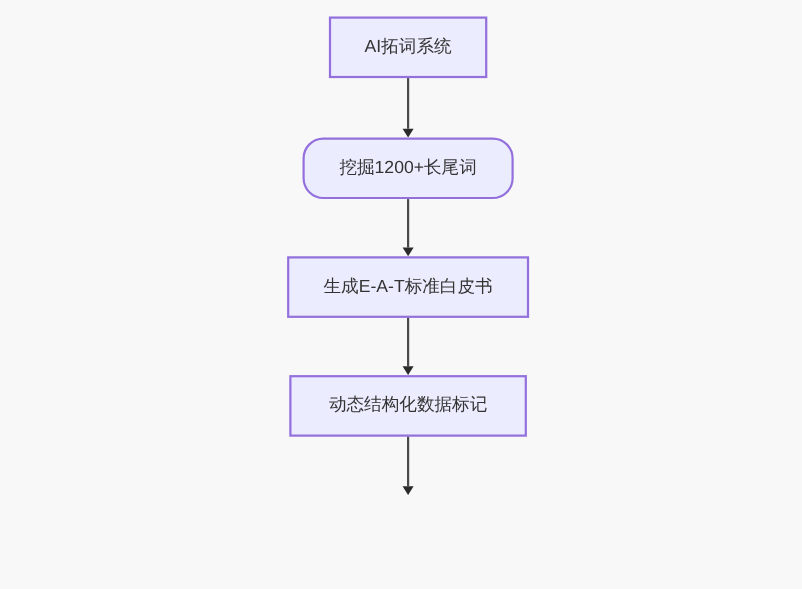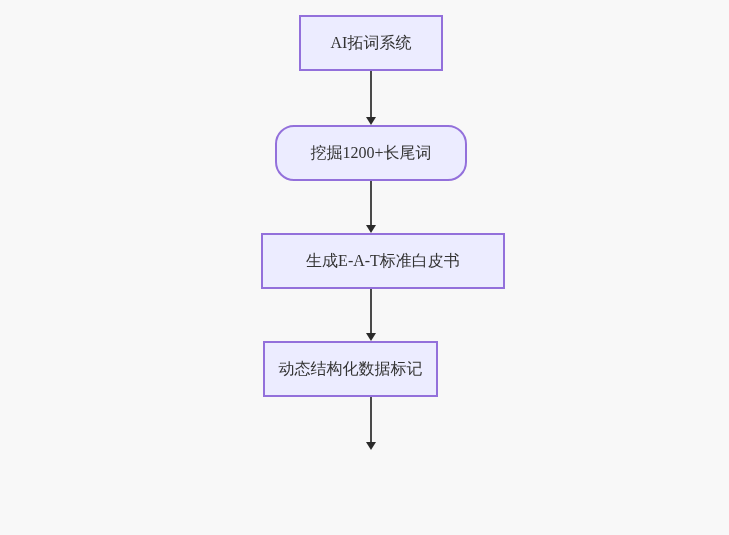--- a/index.html
+++ b/index.html
@@ -1,15 +1,15 @@
 <!DOCTYPE html>
 <html><head>
 <meta charset="utf-8">
 <style>
-  * { margin: 0; padding: 0; box-sizing: border-box; font-family: Liberation Serif, serif; }
+  * { margin: 0; padding: 0; box-sizing: border-box; }
   html, body {
     width: 729px; height: 535px;
     font-family: "Liberation Sans", sans-serif;
   }
   .canvas {
     position: relative;
     width: 729px;
     height: 535px;
     background: #f8f8f8;
     overflow: hidden;
@@ -21,22 +21,22 @@
     color: #333333;
     font-size: 16px;
     display: flex;
     align-items: center;
     justify-content: center;
     text-align: center;
     line-height: 1.2;
   }
   .node-1 { left: 299px; top: 15px;  width: 144px; height: 56px; }
   .node-2 { left: 275px; top: 125px; width: 192px; height: 56px; border-radius: 19px; }
-  .node-3 { left: 261px; top: 233px; width: 244px; height: 56px; }
-  .node-4 { left: 263px; top: 341px; width: 175px; height: 56px; }
+  .node-3 { left: 261px; top: 233px; width: 220px; height: 56px; }
+  .node-4 { left: 263px; top: 341px; width: 216px; height: 56px; }
   .node-5 { left: 254px; top: 450px; width: 234px; height: 56px; }
   .flow-arrow {
     position: absolute;
     width: 10px;
     display: flex;
     flex-direction: column;
     align-items: center;
   }
   .arrow-1 { left: 366px; top: 71px;  height: 54px; }
   .arrow-2 { left: 366px; top: 181px; height: 52px; }

